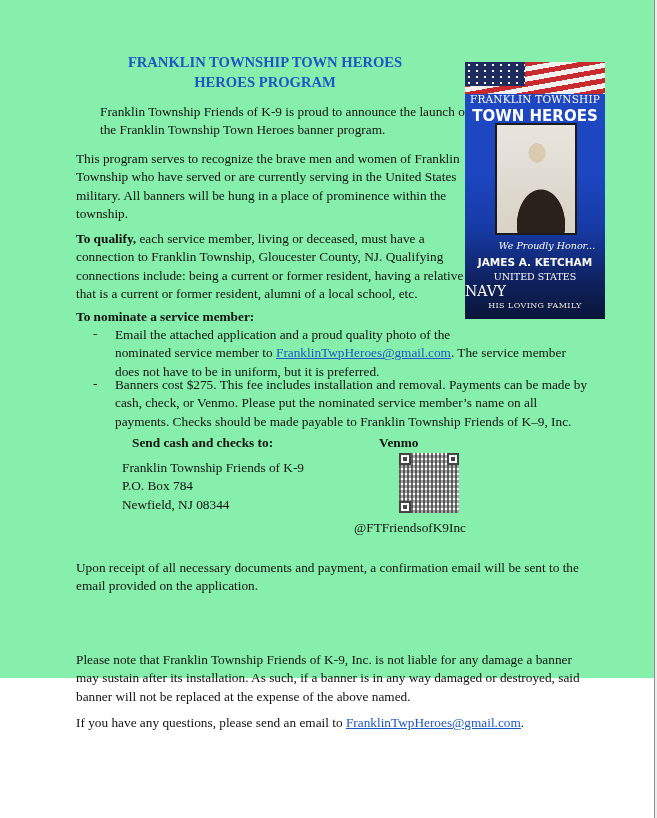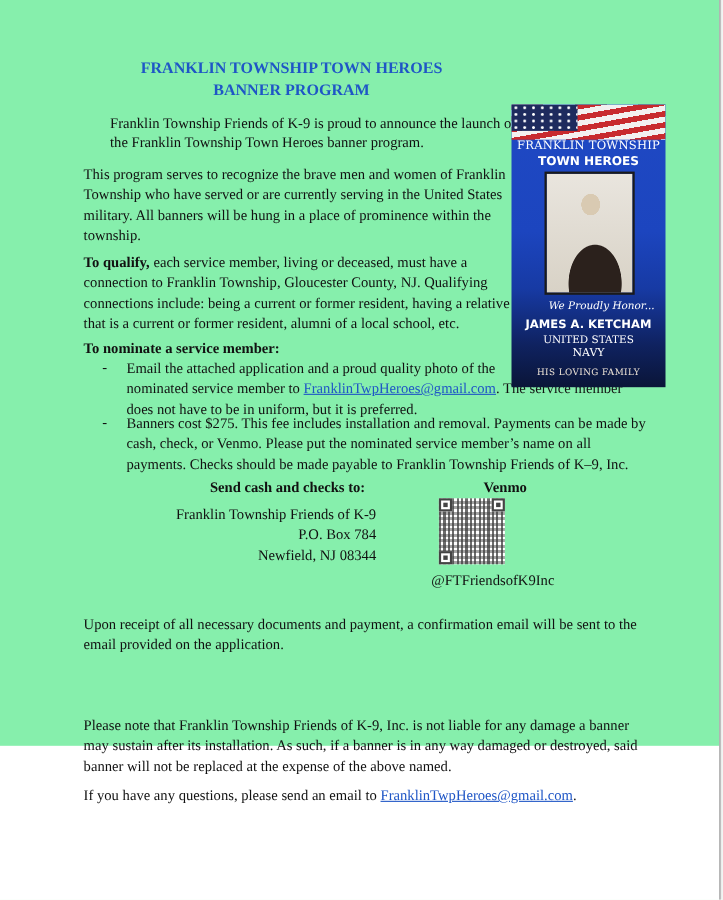--- a/index.html
+++ b/index.html
@@ -8,59 +8,59 @@
     .page { position: absolute; left: 0; top: 0; width: 654px; height: 678px; background: #86efac; }
     .edge { position: absolute; left: 654px; top: 0; width: 3px; height: 818px; background: #ededed; border-left: 1px solid #8f8f8f; }
     .title { position: absolute; left: 110px; width: 310px; text-align: center; color: #1f56c6; font-weight: bold; font-size: 14.6px; line-height: 20px; }
     .title.l1 { top: 52px; }
     .title.l2 { top: 72px; }
     .para { position: absolute; left: 76px; line-height: 18.3px; }
     .para b { font-weight: bold; }
     a.link { color: #1f56c6; text-decoration: underline; }
     .bul { position: absolute; left: 93px; }
     .bul-text { position: absolute; left: 115px; line-height: 18.3px; }
-    .center { position: absolute; text-align: right; line-height: 18.3px; }
+    .center { position: absolute; text-align: left; line-height: 18.3px; }
     .bold { font-weight: bold; }
 
     
     .banner { position: absolute; left: 465px; top: 62px; width: 140px; height: 257px; overflow: hidden;
-      background: linear-gradient(180deg, #1f49c4 0%, #1c45bf 45%, #173aa4 65%, #0f2260 85%, #0a1538 100%); margin-top: 33px; }
+      background: linear-gradient(180deg, #1f49c4 0%, #1c45bf 45%, #173aa4 65%, #0f2260 85%, #0a1538 100%); }
     .flag { position: absolute; left: 0; top: 0; width: 140px; height: 32px; overflow: hidden;
       background: repeating-linear-gradient(170deg, #c82a2e 0 5px, #f3f0f0 5px 10px); }
     .canton { position: absolute; left: 0; top: 0; width: 60px; height: 24px; background: #1e2b5e;
       background-image: radial-gradient(circle, #fff 1px, transparent 1.5px); background-size: 8px 6px; }
     .b-t1 { position: absolute; top: 31px; left: 0; width: 140px; text-align: center; color: #fff; font-family: "DejaVu Serif", serif; font-size: 10.5px; letter-spacing: 0.2px; }
-    .b-t2 { position: absolute; top: 45px; left: 0; width: 140px; text-align: center; color: #fff; font-family: "DejaVu Sans", sans-serif; font-weight: bold; font-size: 11px; }
+    .b-t2 { position: absolute; top: 45px; left: 0; width: 140px; text-align: center; color: #fff; font-family: "DejaVu Sans", sans-serif; font-weight: bold; font-size: 15px; }
     .photo { position: absolute; left: 30px; top: 61px; width: 82px; height: 112px; border: 2px solid #1a1a1a;
       background: radial-gradient(ellipse 14px 16px at 40px 28px, #d9cab2 60%, transparent 62%),
                   radial-gradient(ellipse 34px 50px at 44px 100px, #2b211c 70%, transparent 72%),
                   linear-gradient(180deg, #e9e5de 0%, #d8d2c6 100%); }
     .b-honor { position: absolute; top: 178px; left: 0; width: 140px; text-align: center; color: #fff; font-family: "DejaVu Serif", serif; font-style: italic; font-size: 9.5px; padding-left: 24px; }
     .b-name { position: absolute; top: 194px; left: 0; width: 140px; text-align: center; color: #fff; font-family: "DejaVu Sans", sans-serif; font-weight: bold; font-size: 10.5px; }
     .b-svc1 { position: absolute; top: 209px; left: 0; width: 140px; text-align: center; color: #fff; font-family: "DejaVu Serif", serif; font-size: 9.5px; }
-    .b-svc2 { position: absolute; top: 221px; left: 0; width: 140px; text-align: center; color: #fff; font-family: "DejaVu Serif", serif; font-size: 10px; }
+    .b-svc2 { position: absolute; top: 221px; left: 0; width: 140px; color: #fff; font-family: "DejaVu Serif", serif; font-size: 14px; }
     .b-family { position: absolute; top: 239px; left: 0; width: 140px; text-align: center; color: #f0e6d8; font-family: "DejaVu Serif", serif; font-size: 8px; letter-spacing: 0.4px; }
 
     
     .qr { position: absolute; left: 399px; top: 453px; width: 60px; height: 60px; background: #fff;
       background-image:
         repeating-linear-gradient(90deg, rgba(60,60,60,0.75) 0 2px, transparent 2px 4px),
         repeating-linear-gradient(0deg, rgba(90,90,90,0.55) 0 3px, transparent 3px 5px);
     }
     .qr-finder { position: absolute; width: 12px; height: 12px; border: 2px solid #444; background: #fff; }
     .qr-finder::after { content: ""; position: absolute; left: 2px; top: 2px; width: 4px; height: 4px; background: #444; }
     .qr-finder.tl { left: 0; top: 0; } .qr-finder.tr { right: 0; top: 0; } .qr-finder.bl { left: 0; bottom: 0; }
   </style>
 </head>
 <body>
 
 <div class="page">
 
   <div class="title l1">FRANKLIN TOWNSHIP TOWN HEROES</div>
-  <div class="title l2">BANNER PROGRAM</div>
+  <div class="title l2">HEROES PROGRAM</div>
 
   <div class="para" style="top:103px;margin-left:24px;">
     <div>Franklin Township Friends of K-9 is proud to announce the launch of</div>
     <div>the Franklin Township Town Heroes banner program.</div>
   </div>
 
   <div class="para" style="top:150px;">
     <div>This program serves to recognize the brave men and women of Franklin</div>
     <div>Township who have served or are currently serving in the United States</div>
     <div>military. All banners will be hung in a place of prominence within the</div>

